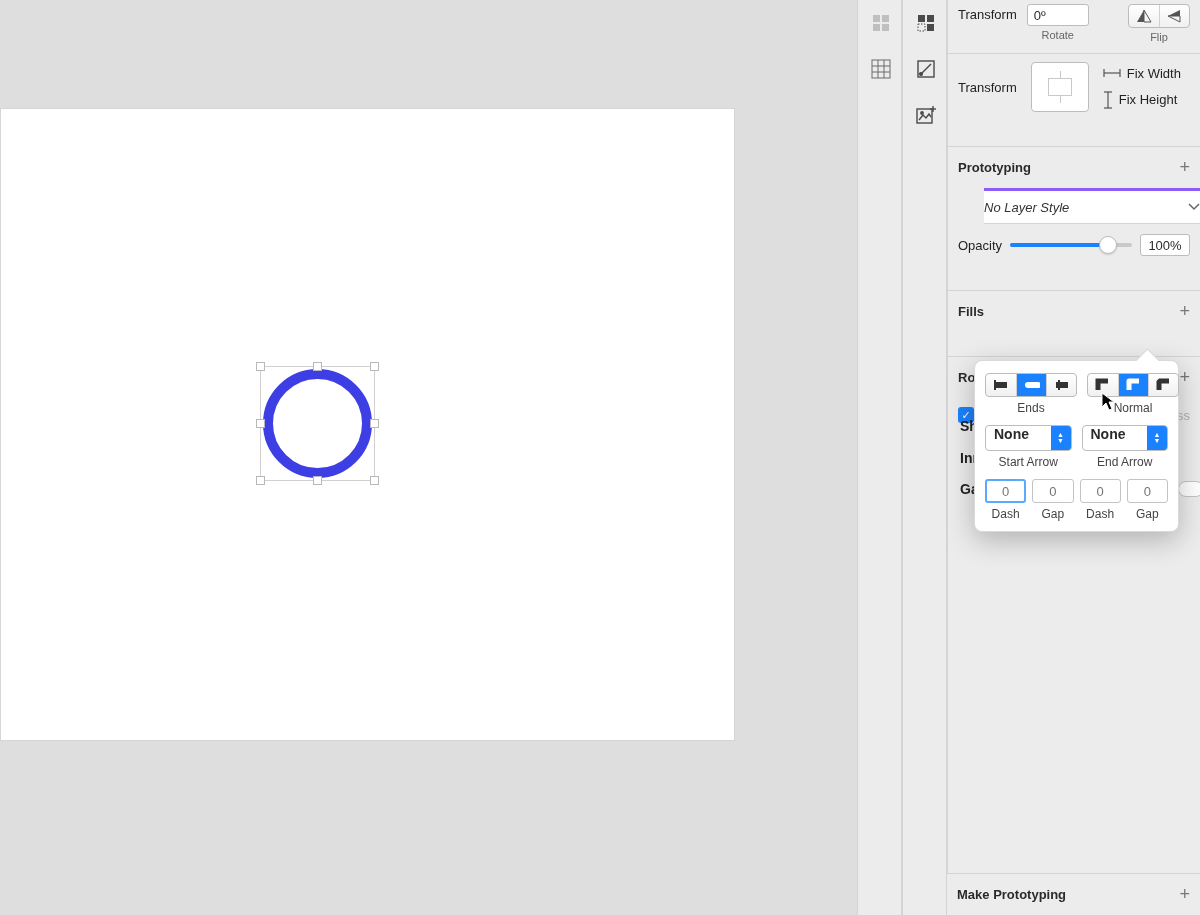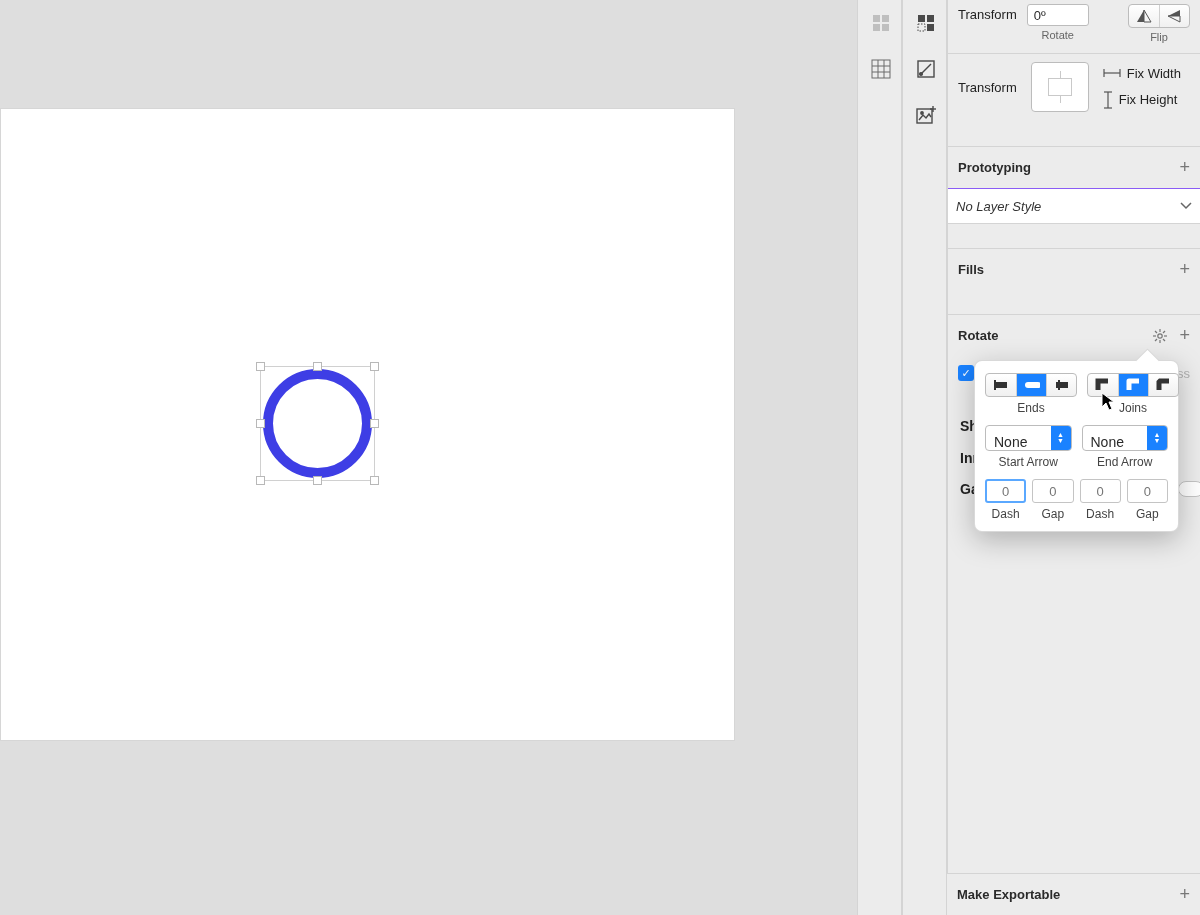--- a/index.html
+++ b/index.html
@@ -105,23 +105,23 @@
   .hdr {
     font-weight: 600; font-size: 13px;
     padding: 10px 10px;
     border-top: 1px solid #d4d4d4;
     display:flex; justify-content: space-between; align-items:center;
     background: #ececec;
     margin-top: 24px;
   }
   .plus { color: #777; font-size: 18px; font-weight: 300; }
   .style-select {
-    background:#fff; border-top:1px solid #8b5cf6; border-bottom:1px solid #d4d4d4;
+    background:#fff; border-top:3px solid #8b5cf6; border-bottom:1px solid #d4d4d4;
     height: 36px; display:flex; align-items:center; justify-content:space-between;
-    padding: 0 8px; font-style: italic; color:#333;
+    padding: 0 0; font-style: italic; color:#333;margin-left:36px;
   }
   .opacity-row { display:flex; align-items:center; padding: 10px; gap:8px;}
   .slider {
     flex:1; height: 4px; background: #c9c9c9; border-radius:2px; position:relative;
   }
   .slider-fill { position:absolute; height:4px; background:#1a82ff; left:0; border-radius:2px; }
   .slider-thumb {
     position:absolute; width:18px; height:18px; border-radius:50%;
     background:#fff; border:1px solid #bcbcbc; top:-7px;
     box-shadow: 0 1px 2px rgba(0,0,0,0.15);
@@ -176,21 +176,21 @@
     background:#fff;
     border-left:1px solid rgba(0,0,0,0.15);
     border-top:1px solid rgba(0,0,0,0.15);
     transform: rotate(45deg);
   }
   .pop-row { display:flex; justify-content:space-between; gap:10px; }
   .pop-col { display:flex; flex-direction:column; align-items:center; flex:1;}
   .pop-lbl { font-size:12px; color:#444; margin-top:4px;}
   .arrow-select {
     width:100%; height:26px; border:1px solid #bcbcbc; border-radius:4px;
-    display:flex; align-items:flex-end;
+    display:flex; align-items:flex-start;font-weight:bold;
   }
   .arrow-select .txt { flex:1; padding-left:8px; font-size:14px;}
   .arrow-select .btn {
     width:20px; height:100%; background:#1a82ff; color:#fff;
     display:flex; align-items:center; justify-content:center;
     border-top-right-radius:3px; border-bottom-right-radius:3px;
   }
   .dash-grid { display:flex; gap:6px; margin-top:10px;}
   .dash-cell { flex:1; display:flex; flex-direction:column; align-items:center;}
   .dash-input {
@@ -352,20 +352,30 @@
     <span class="plus">+</span>
   </div>
 
   <div class="style-select">
     <span>No Layer Style</span>
     <svg width="12" height="8" viewBox="0 0 12 8">
         <path d="M1 1 L6 6 L11 1" fill="none" stroke="#666" stroke-width="1.5"></path>
       </svg>
   </div>
 
+  <div class="opacity-row">
+    <span class="lbl">Opacity</span>
+    <div class="slider">
+      <div class="slider-fill" style="width:80%"></div>
+      <div class="slider-thumb" style="left:calc(80% - 9px)"></div>
+    </div>
+    <div class="field" style="width:50px; justify-content:center">
+        <span>100%</span>
+      </div>
+  </div>
 
 
   <div class="hdr">
     <span>Fills</span>
     <span class="plus">+</span>
   </div>
 
   <div class="hdr">
     <span>Rotate</span>
     <span style="display:flex; gap:12px; align-items:center">
@@ -437,21 +447,21 @@
           <svg width="16" height="14" viewBox="0 0 16 14" fill="none" stroke="#fff" stroke-width="5" stroke-linejoin="round">
               <path d="M3 12 L3 3 L13 3"></path>
             </svg>
         </div>
         <div class="seg">
           <svg width="16" height="14" viewBox="0 0 16 14" fill="none" stroke="#333" stroke-width="5" stroke-linejoin="bevel">
               <path d="M3 12 L3 3 L13 3"></path>
             </svg>
         </div>
       </div>
-      <div class="pop-lbl">Joins</div>
+      <div class="pop-lbl">Normal</div>
     </div>
   </div>
 
   <div class="pop-row" style="margin-top:10px">
     <div class="pop-col">
       <div class="arrow-select">
         <span class="txt">None</span>
         <span class="btn">
             <span class="updn" style="color:#fff">▲<br>▼</span>
           </span>
@@ -487,15 +497,15 @@
       <div class="pop-lbl">Gap</div>
     </div>
   </div>
 </div>
 
 <svg class="cursor" width="16" height="20" viewBox="0 0 16 20">
   <path d="M1 1 L1 15 L5 11 L8 18 L11 17 L8 10 L13 10 Z" fill="#000" stroke="#fff" stroke-width="1"></path>
 </svg>
 
 <div class="exportable">
-  <span>Make Exportable</span>
+  <span>Make Prototyping</span>
   <span class="plus">+</span>
 </div>
 
 </body></html>

